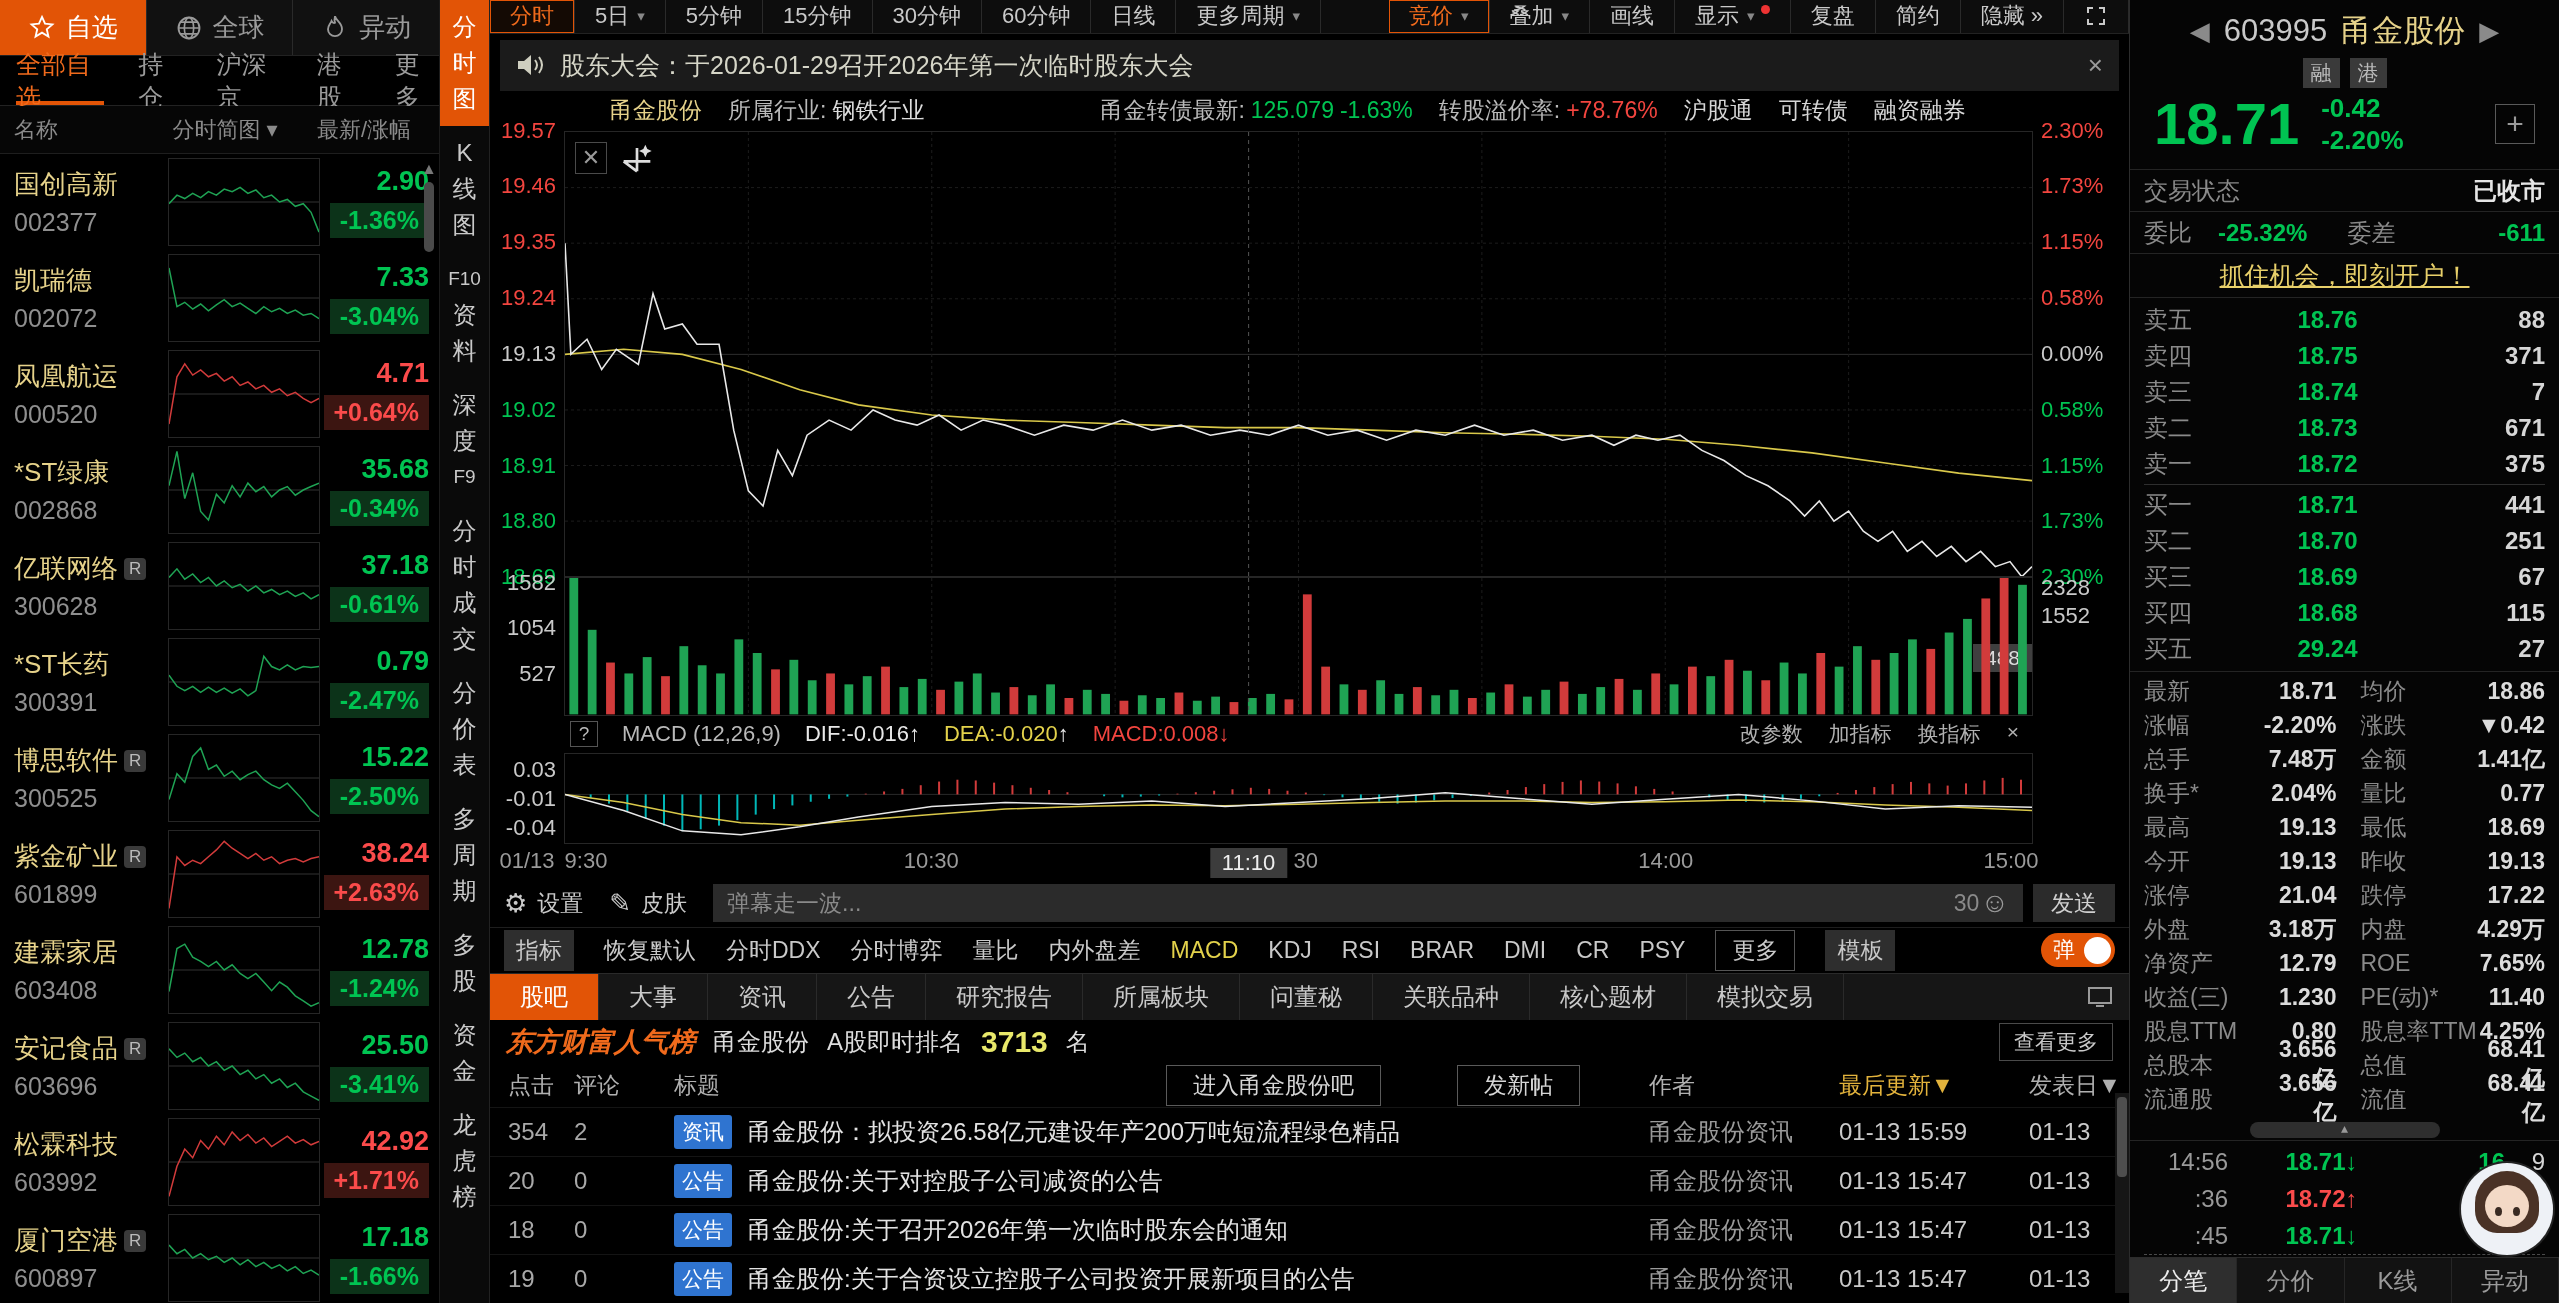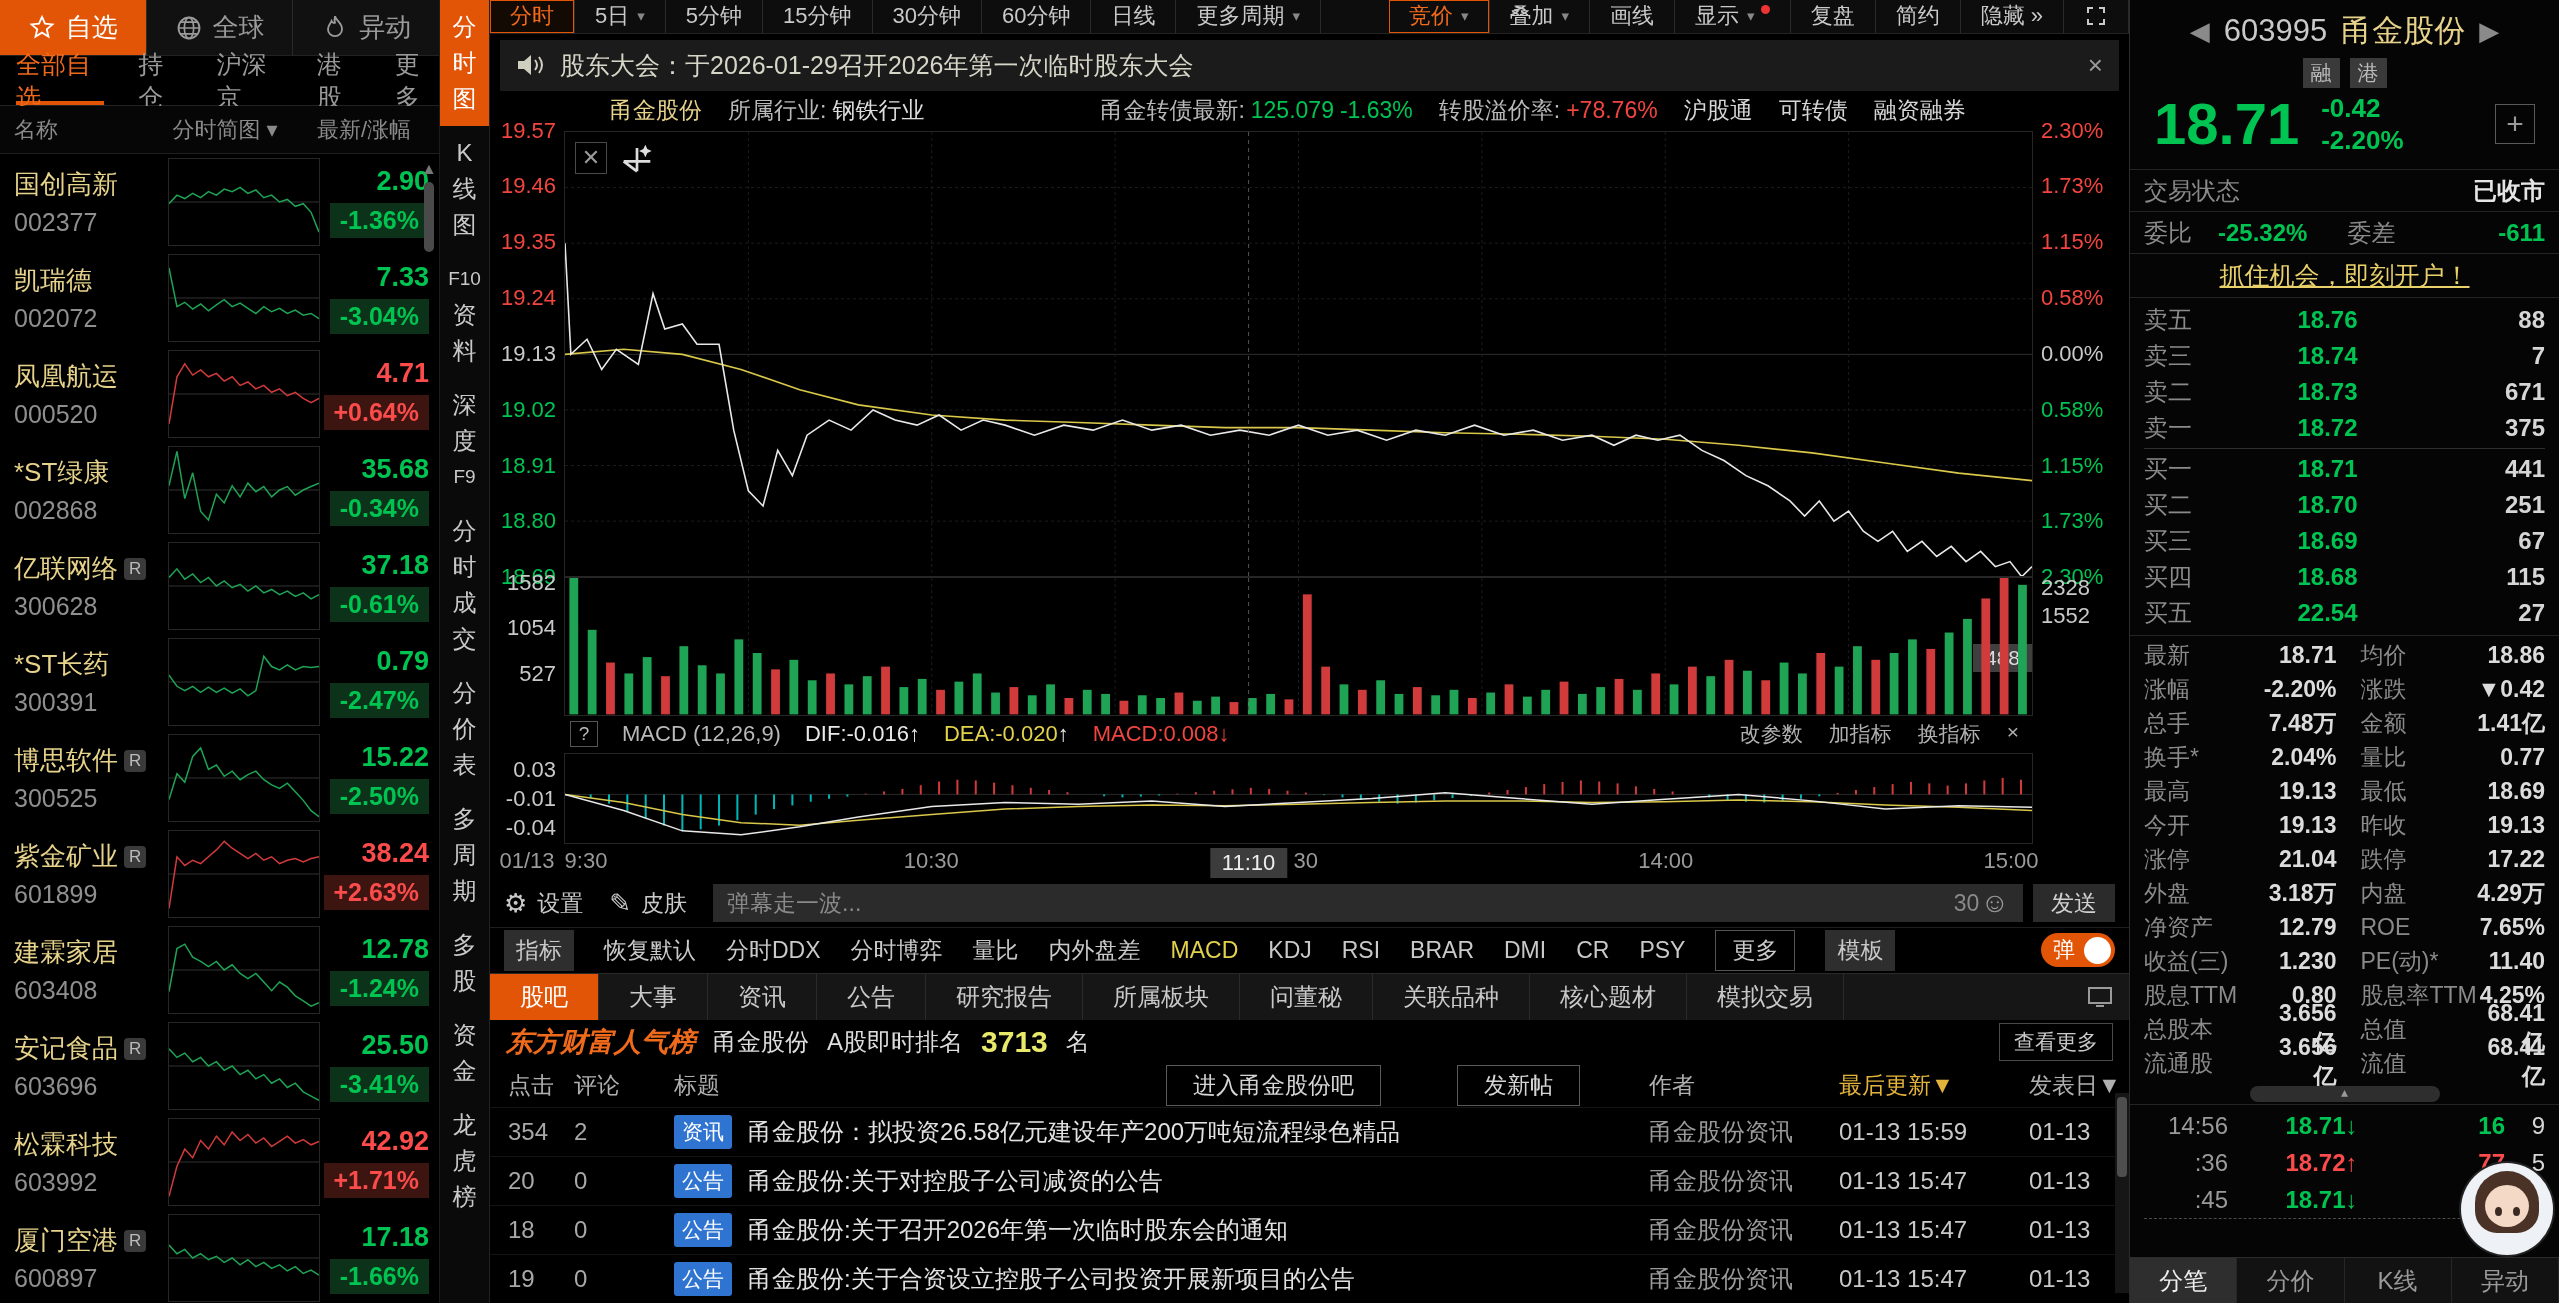--- a/index.html
+++ b/index.html
@@ -965,20 +965,25 @@
         <span>抓住机会，即刻开户！</span>
       </div>
     <div class="book">
       <div id="asks">
           <div class="brow">
             <span class="bl">卖五</span>
             <span class="bp down">18.76</span>
             <span class="bv">88</span>
           </div>
           <div class="brow">
+            <span class="bl">卖四</span>
+            <span class="bp down">18.75</span>
+            <span class="bv">371</span>
+          </div>
+          <div class="brow">
             <span class="bl">卖三</span>
             <span class="bp down">18.74</span>
             <span class="bv">7</span>
           </div>
           <div class="brow">
             <span class="bl">卖二</span>
             <span class="bp down">18.73</span>
             <span class="bv">671</span>
           </div>
           <div class="brow">
@@ -1004,21 +1009,21 @@
             <span class="bp down">18.69</span>
             <span class="bv">67</span>
           </div>
           <div class="brow">
             <span class="bl">买四</span>
             <span class="bp down">18.68</span>
             <span class="bv">115</span>
           </div>
           <div class="brow">
             <span class="bl">买五</span>
-            <span class="bp down">22.54</span>
+            <span class="bp down">29.24</span>
             <span class="bv">27</span>
           </div>
         </div>
     </div>
     <div class="stats" id="stats">
         <div class="stat-row">
           <span class="sl">最新</span>
           <span class="sv down">18.71</span>
           <span class="sl2">均价</span>
           <span class="sv down">18.86</span>

